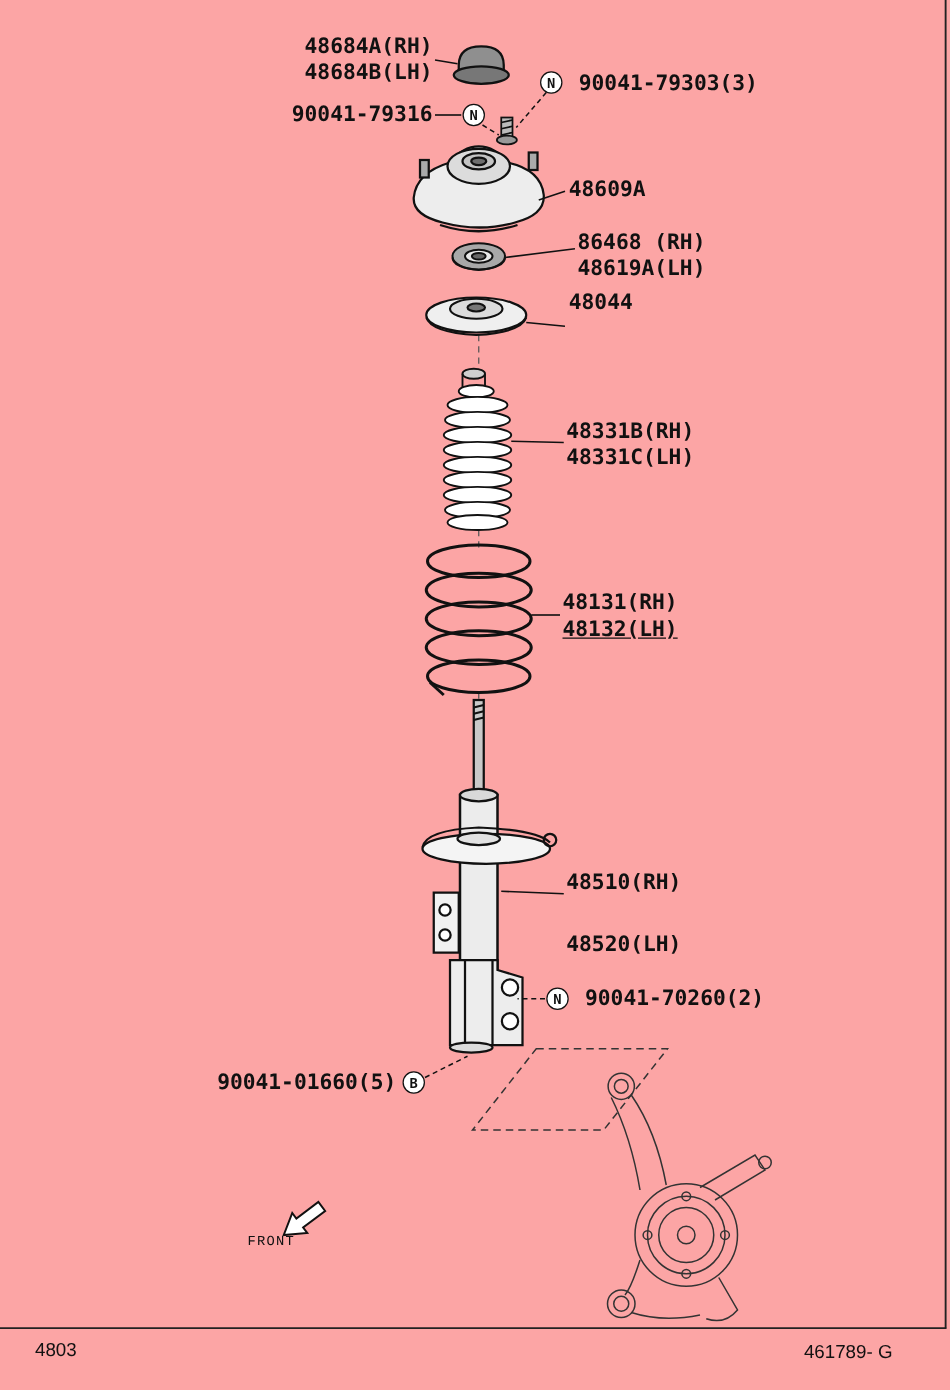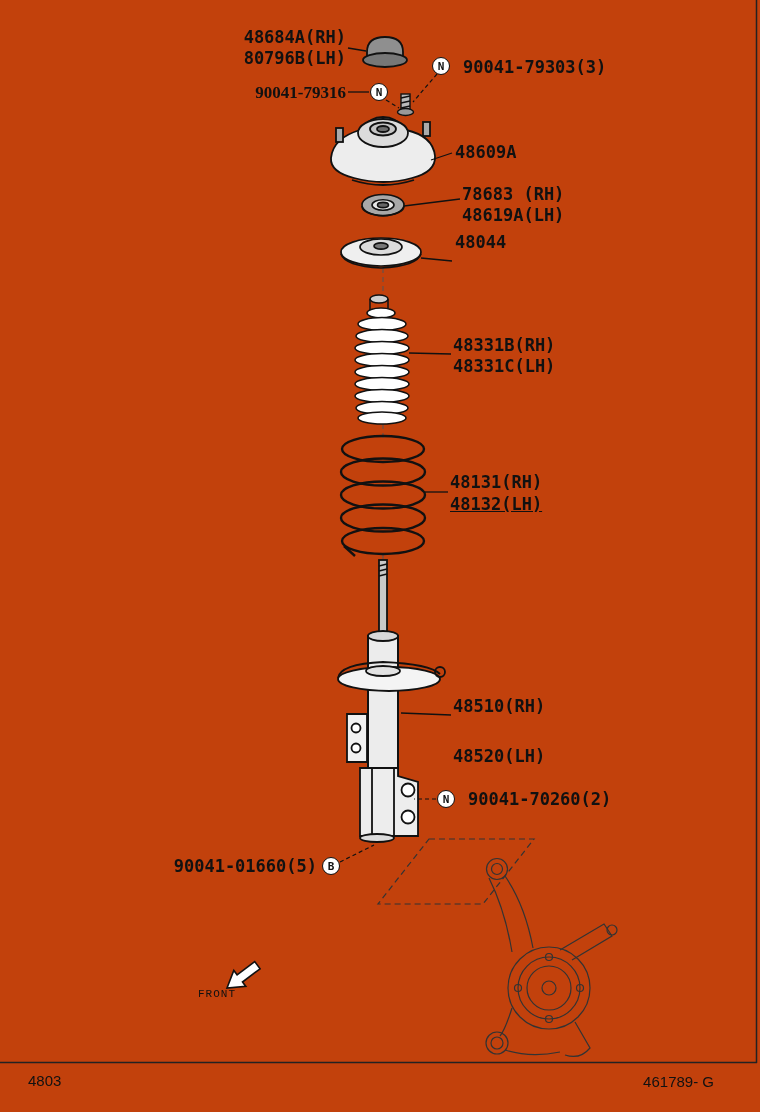--- a/index.html
+++ b/index.html
@@ -1,17 +1,17 @@
 <!DOCTYPE html>
 <html><head>
 <meta charset="utf-8">
 <style>
   html,body { margin:0; padding:0; background:#fff; }
   .page {
-    position:relative; width:760px; height:1112px; background:#c2410c;
+    position:relative; width:760px; height:1112px; background:#fca5a5;
     font-family:"DejaVu Sans Mono", monospace; overflow:hidden;
   }
   .diagram-svg { position:absolute; left:0; top:0; }
   .lbl {
     position:absolute; font-weight:bold; font-size:17px; line-height:21px;
     color:#111; white-space:nowrap;
   }
   .lbl-r { text-align:right; }
   .marker {
     position:absolute; width:18px; height:18px; box-sizing:border-box;
@@ -172,25 +172,25 @@
       <line x1="436" y1="799" x2="414" y2="799"></line>
       <line x1="340" y1="862" x2="374" y2="845"></line>
     </g>
 
     <g stroke="#111" stroke-width="1.6" fill="#fff">
       <path d="M 227 988 L 233.8 970.4 L 237.1 974.8 L 254.7 961.6 L 260.1 968.8 L 242.5 982 L 245.8 986.4 Z"></path>
     </g>
   </svg>
 
   <div class="lbl lbl-r" style="right:414px; top:27px;">48684A(RH)</div>
-  <div class="lbl lbl-r" style="right:414px; top:48px;">80796B(LH)</div>
-  <div class="lbl lbl-r" style="right:414px; top:82px;font-family:Liberation Serif, serif;">90041-79316</div>
+  <div class="lbl lbl-r" style="right:414px; top:48px;">48684B(LH)</div>
+  <div class="lbl lbl-r" style="right:414px; top:82px;">90041-79316</div>
   <div class="lbl" style="left:463px; top:57px;">90041-79303(3)</div>
   <div class="lbl" style="left:455px; top:142px;">48609A</div>
-  <div class="lbl" style="left:462px; top:184px;">78683 (RH)</div>
+  <div class="lbl" style="left:462px; top:184px;">86468 (RH)</div>
   <div class="lbl" style="left:462px; top:205px;">48619A(LH)</div>
   <div class="lbl" style="left:455px; top:232px;">48044</div>
   <div class="lbl" style="left:453px; top:335px;">48331B(RH)</div>
   <div class="lbl" style="left:453px; top:356px;">48331C(LH)</div>
   <div class="lbl" style="left:450px; top:472px;text-align:right;">48131(RH)</div>
   <div class="lbl" style="left:450px; top:494px;text-decoration:underline;">48132(LH)</div>
   <div class="lbl" style="left:453px; top:696px;">48510(RH)</div>
   <div class="lbl" style="left:453px; top:718px;margin-top:28px;">48520(LH)</div>
   <div class="lbl" style="left:468px; top:789px;">90041-70260(2)</div>
   <div class="lbl lbl-r" style="right:443px; top:856px;">90041-01660(5)</div>

